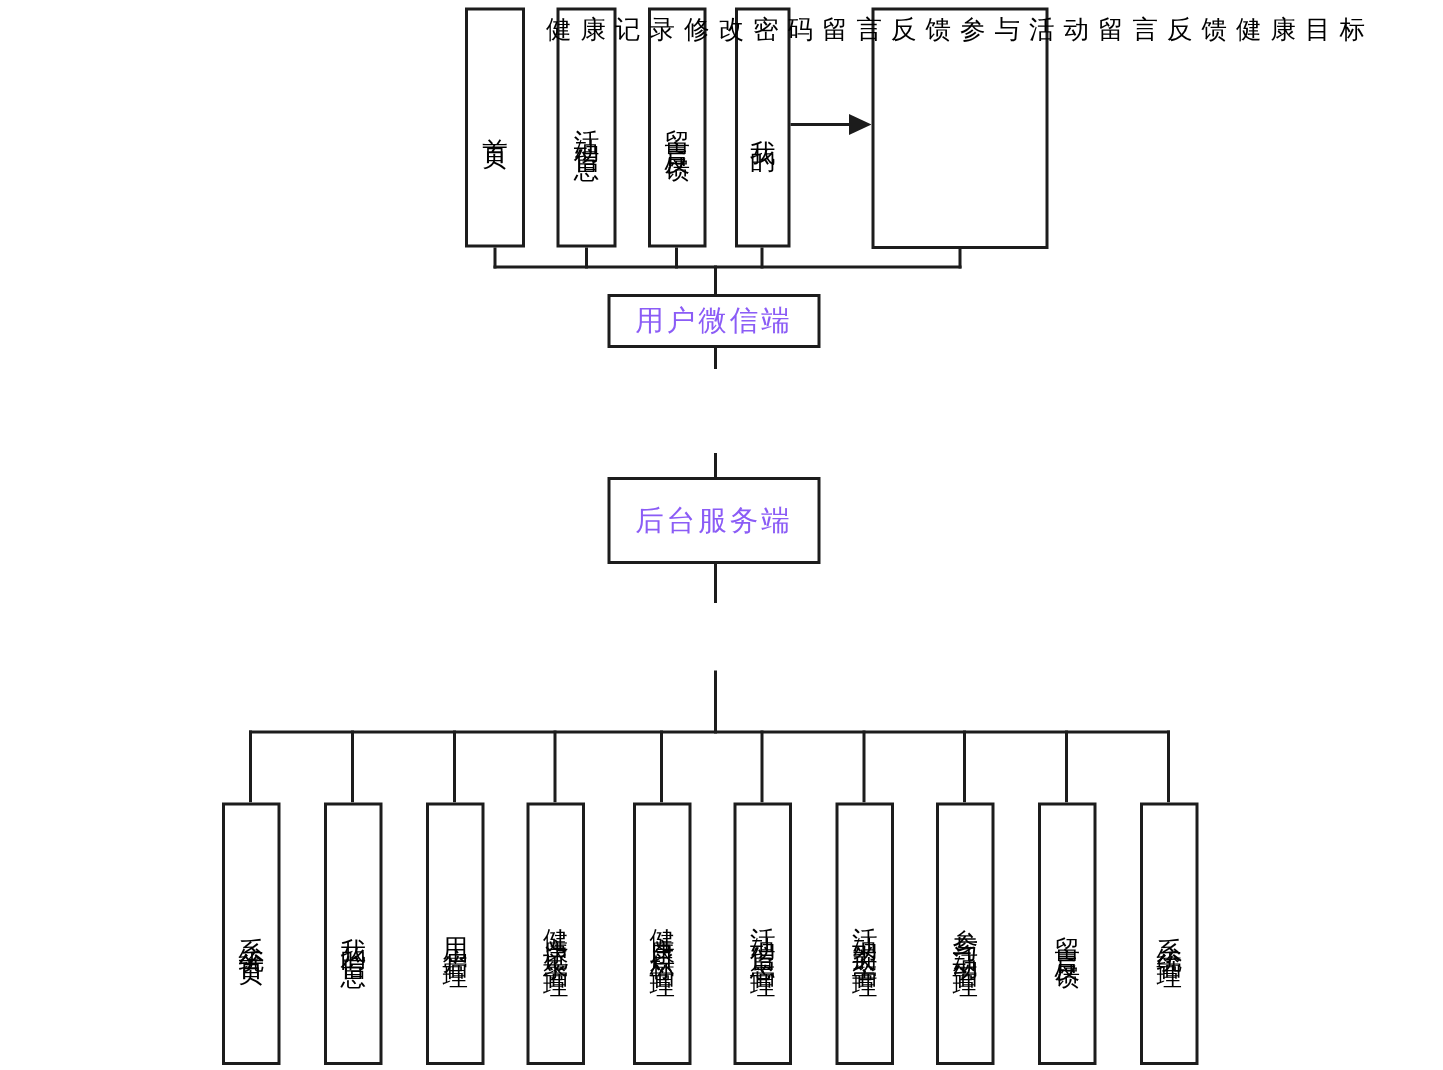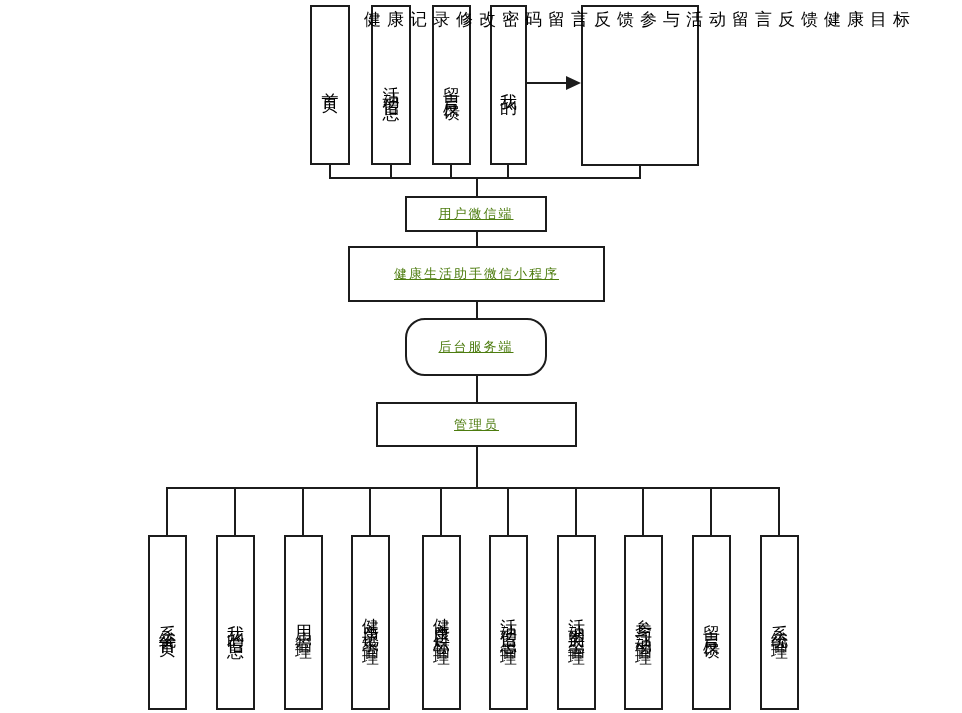--- a/index.html
+++ b/index.html
@@ -29,25 +29,24 @@
   .vbox .vtext {
     writing-mode: vertical-rl;
     text-orientation: upright;
     font-size: 17px;
     letter-spacing: 6px;
     color: #000000;
     white-space: nowrap;
   }
   
   .hbox span {
-    font-size: 13px;
+    font-size: 19px;
     letter-spacing: 2px;
-    color: #4d7c0f;
+    color: #8b5cf6;
     white-space: nowrap;
-    text-decoration: underline;
   }
   
   .features {
     justify-content: center;
     align-items: flex-start;
   }
   .features .fline {
     display: block;
     font-size: 17px;
     line-height: 26px;
@@ -113,35 +112,29 @@
   <div class="vline" style="left:639px; top:166px; height:13px;"></div>
   <div class="hline" style="left:329px; top:177px; width:312px;"></div>
   <div class="vline" style="left:476px; top:177px; height:19px;"></div>
 
   <div class="box hbox" style="left:405px; top:196px; width:142px; height:36px;">
     <span>用户微信端</span>
   </div>
 
   <div class="vline" style="left:476px; top:232px; height:14px;"></div>
 
-  <div class="box hbox" style="left:348px; top:246px; width:257px; height:56px;">
-    <span>健康生活助手微信小程序</span>
-  </div>
 
   <div class="vline" style="left:476px; top:302px; height:16px;"></div>
 
-  <div class="box hbox" style="left:405px; top:318px; width:142px; height:58px;border-radius:20px;">
+  <div class="box hbox" style="left:405px; top:318px; width:142px; height:58px;">
     <span>后台服务端</span>
   </div>
 
   <div class="vline" style="left:476px; top:376px; height:26px;"></div>
 
-  <div class="box hbox" style="left:376px; top:402px; width:201px; height:45px;">
-    <span>管理员</span>
-  </div>
 
   <div class="vline" style="left:476px; top:447px; height:42px;"></div>
   <div class="hline" style="left:166px; top:487px; width:614px;"></div>
   <div class="vline" style="left:166px; top:487px; height:48px;"></div>
   <div class="vline" style="left:234px; top:487px; height:48px;"></div>
   <div class="vline" style="left:302px; top:487px; height:48px;"></div>
   <div class="vline" style="left:369px; top:487px; height:48px;"></div>
   <div class="vline" style="left:440px; top:487px; height:48px;"></div>
   <div class="vline" style="left:507px; top:487px; height:48px;"></div>
   <div class="vline" style="left:575px; top:487px; height:48px;"></div>

